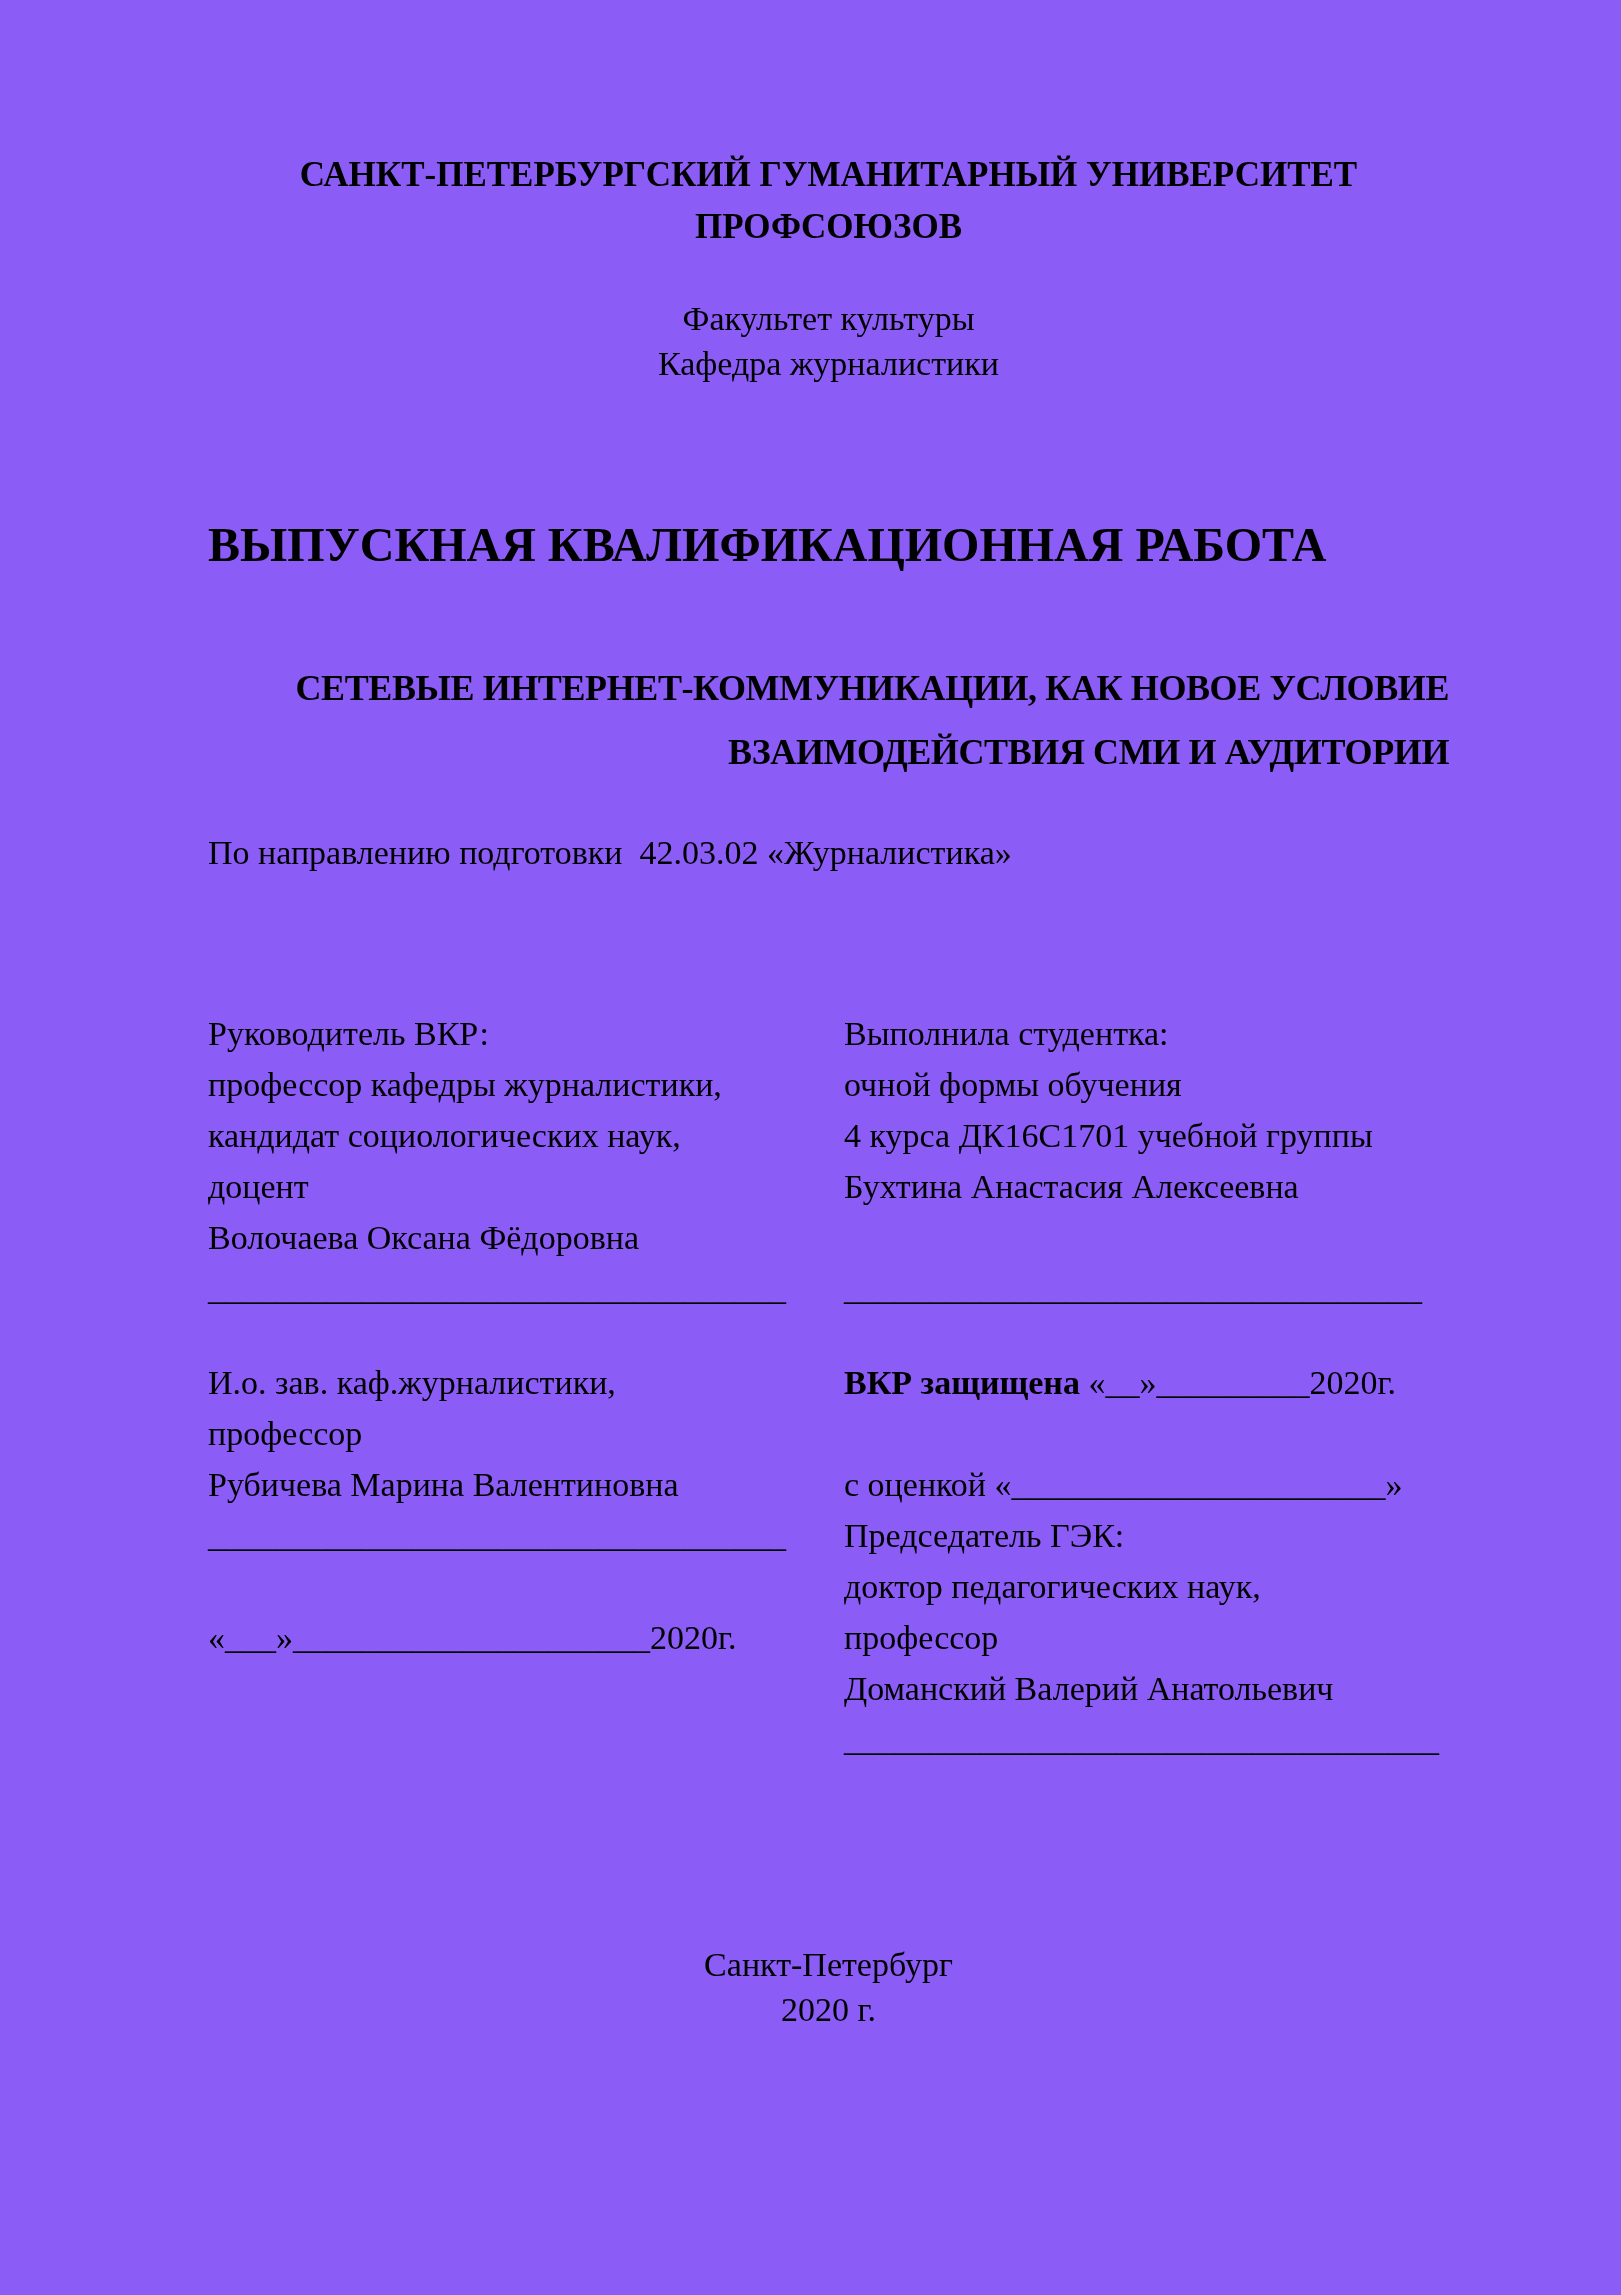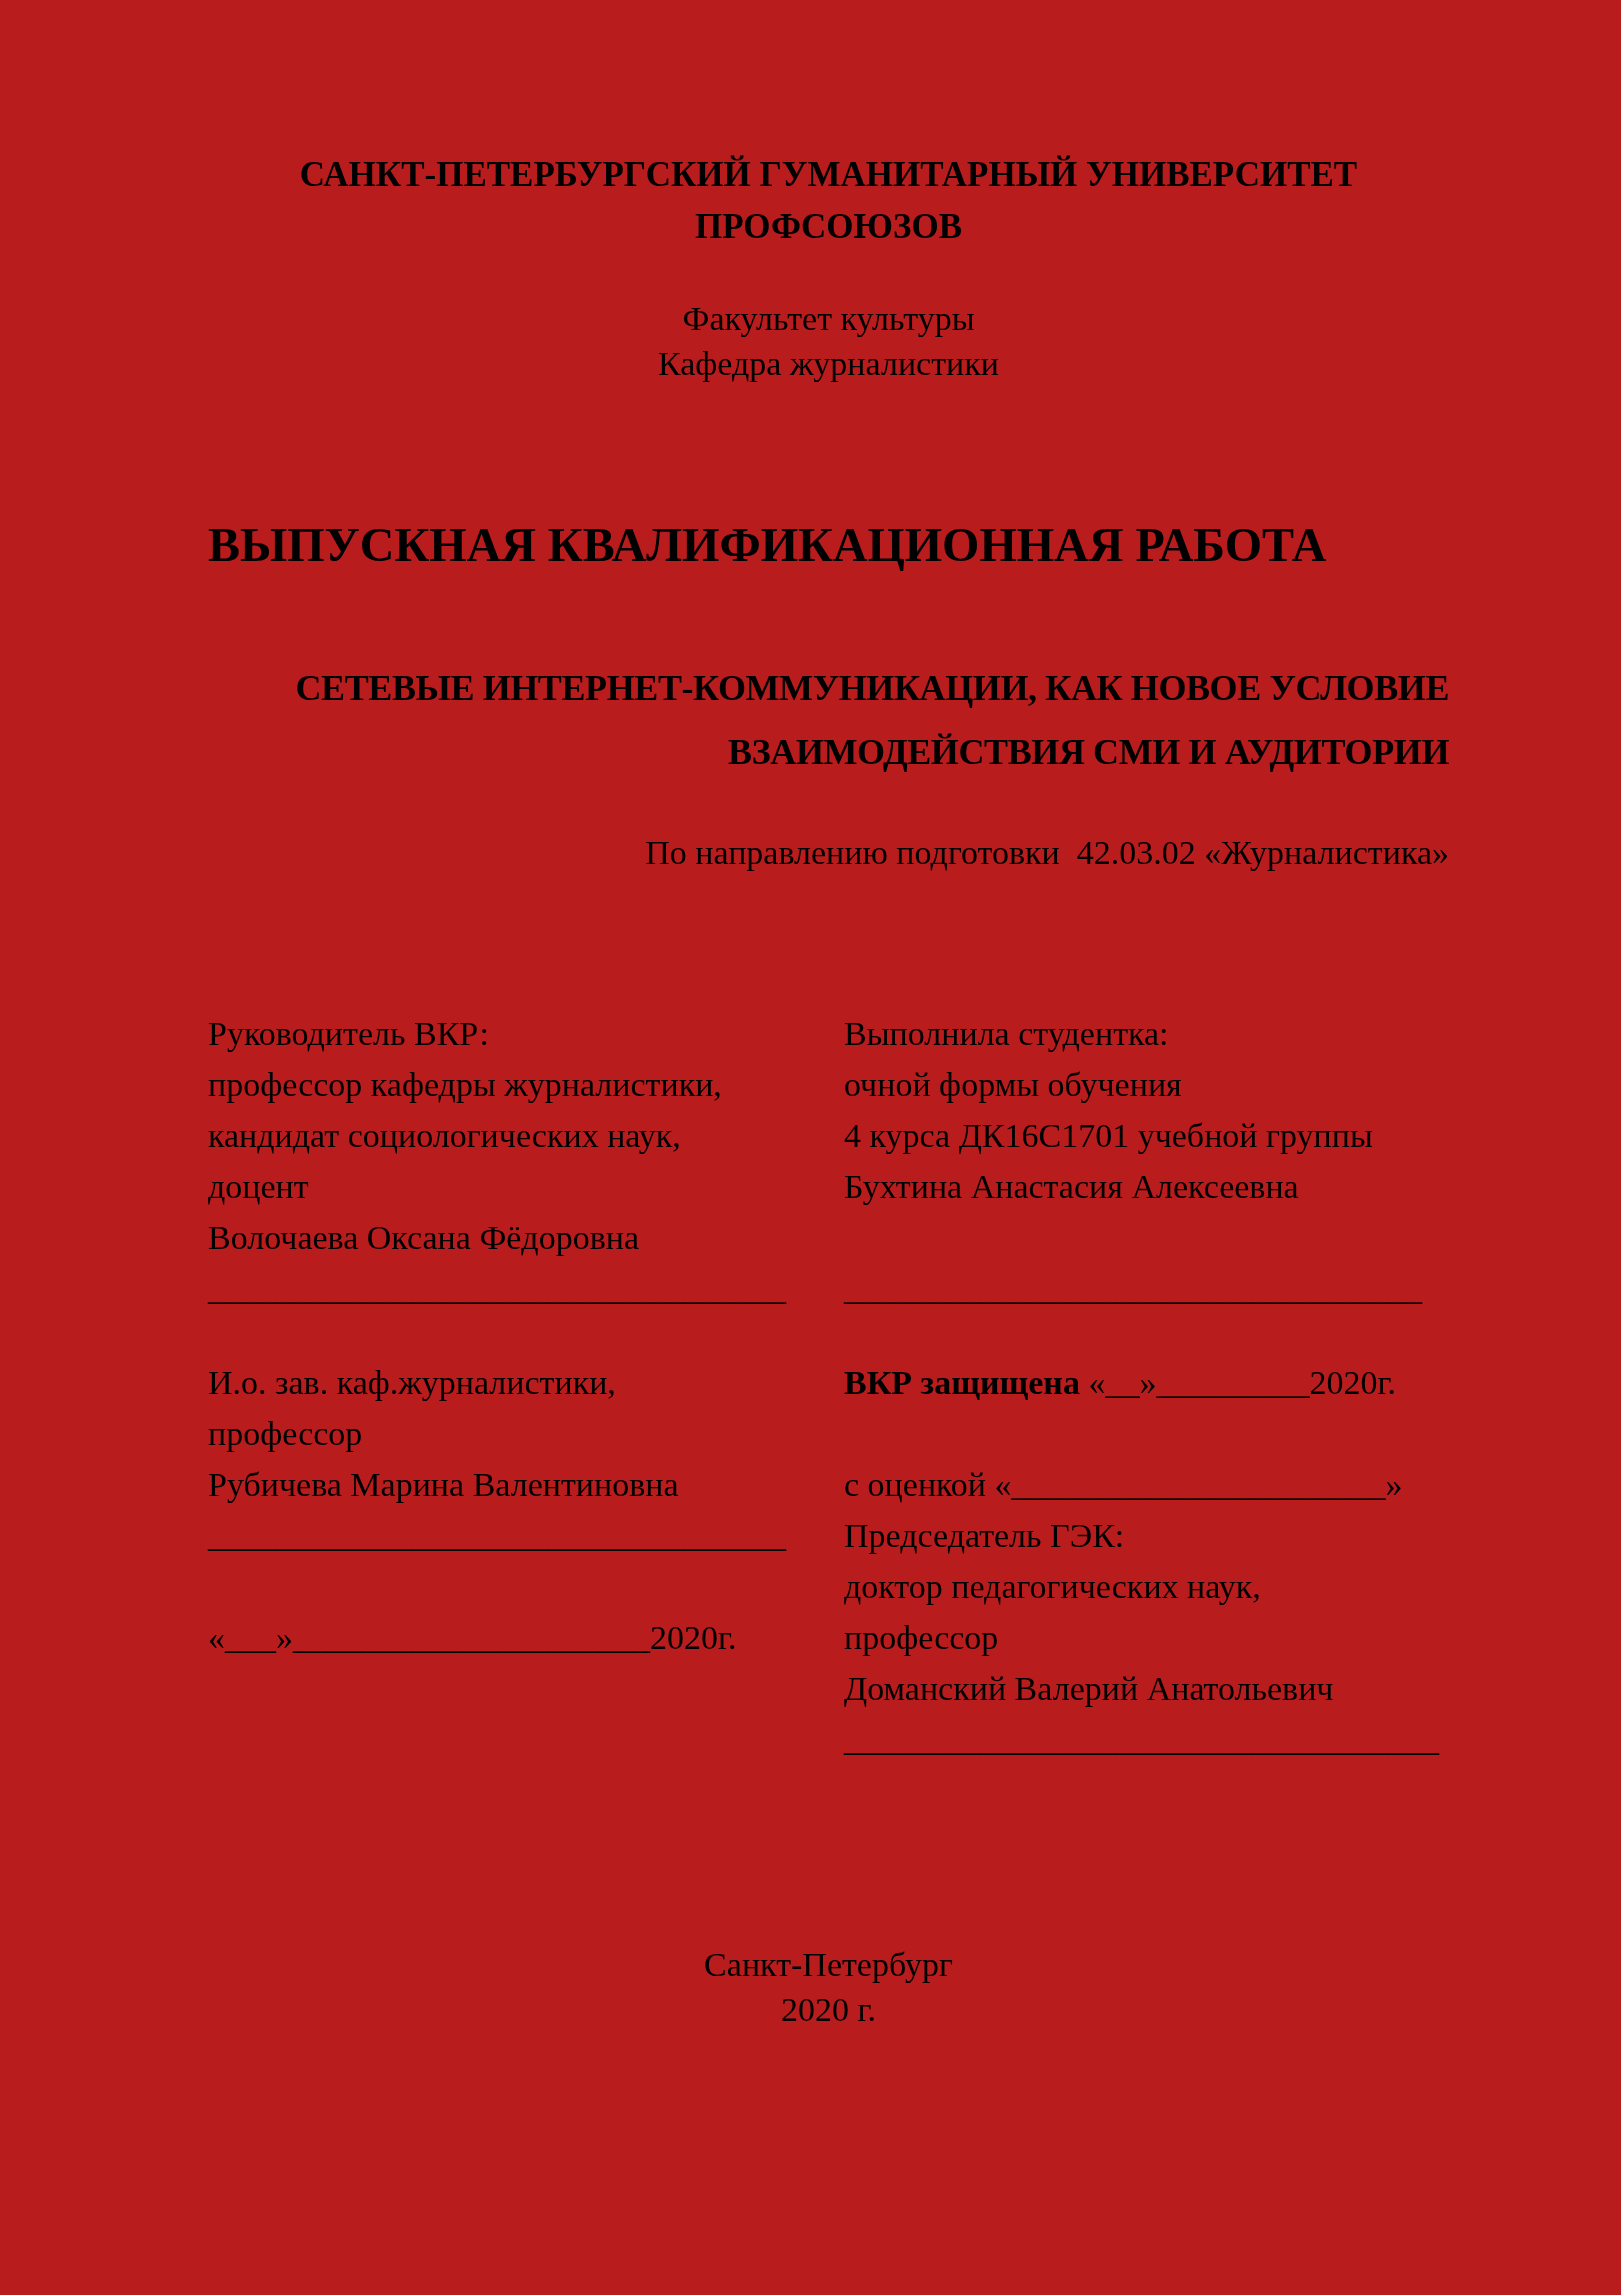--- a/index.html
+++ b/index.html
@@ -1,21 +1,21 @@
 <!DOCTYPE html>
 <html style="font-size:12.6px"><head>
 <meta charset="utf-8">
 <style>
   * { box-sizing: border-box; }
   html, body { margin: 0; padding: 0; background: #ffffff; }
   .page {
     position: relative;
     width: 1622px;
     height: 2295px;
-    background: #b91c1c;
+    background: #8b5cf6;
     color: #000000;
     font-family: "Liberation Serif", "DejaVu Serif", serif;
     font-size: 34px;
     padding: 149px 173px 0 208px;
     overflow: hidden;
   }
   .bold { font-weight: bold; }
   .univ-line {
     text-align: center;
     font-weight: bold;
@@ -41,21 +41,21 @@
   .title-line1, .title-line2 {
     text-align: right;
     font-weight: bold;
     font-size: 36px;
     line-height: 64px;
     letter-spacing: -0.4px;
     white-space: pre-wrap;
   }
   .prog { margin-top: 46px; }
   .prog, .qual {
-    text-align: right;
+    text-align: left;
     line-height: 45px;
     white-space: pre-wrap;
   }
   .cols {
     display: flex;
     margin-top: 133px;
   }
   .cols.second { margin-top: 43px; }
   .col { width: 581px; }
   .col + .col { margin-left: 55px; width: 601px; }

